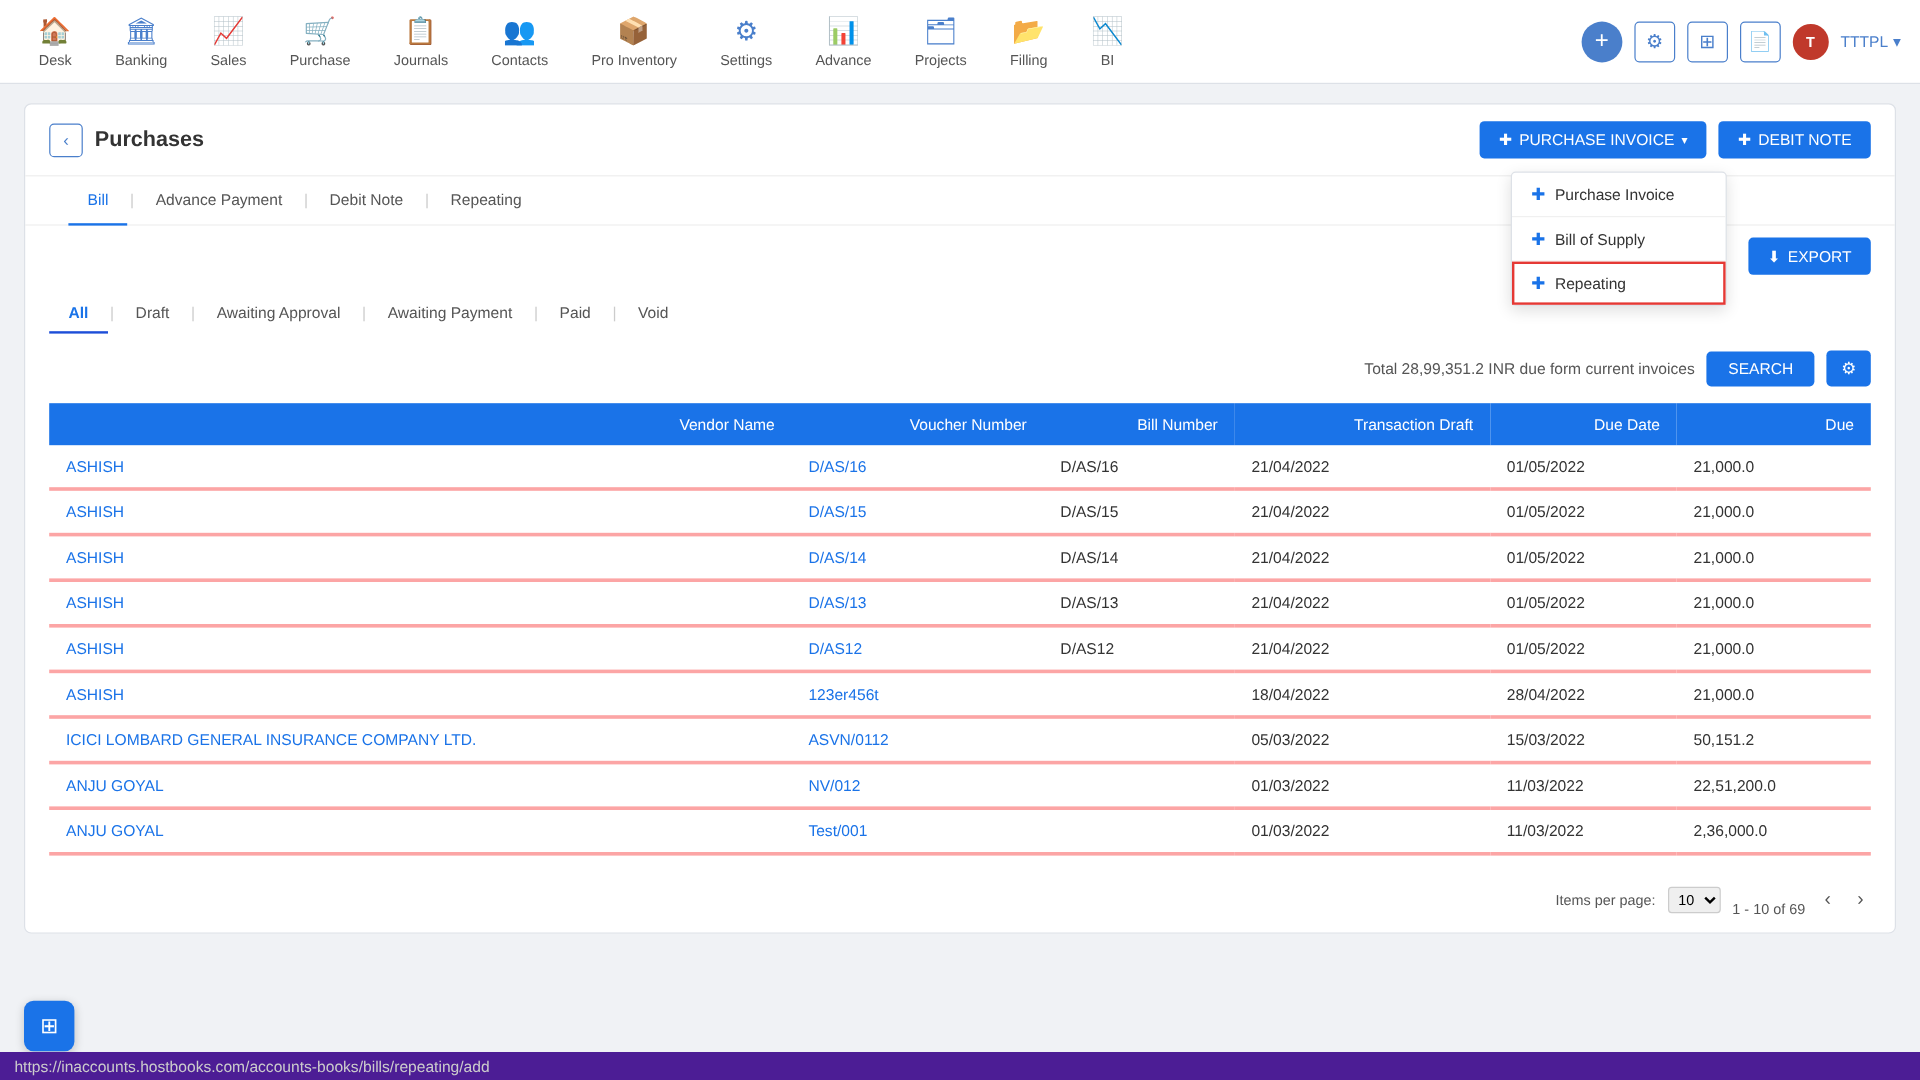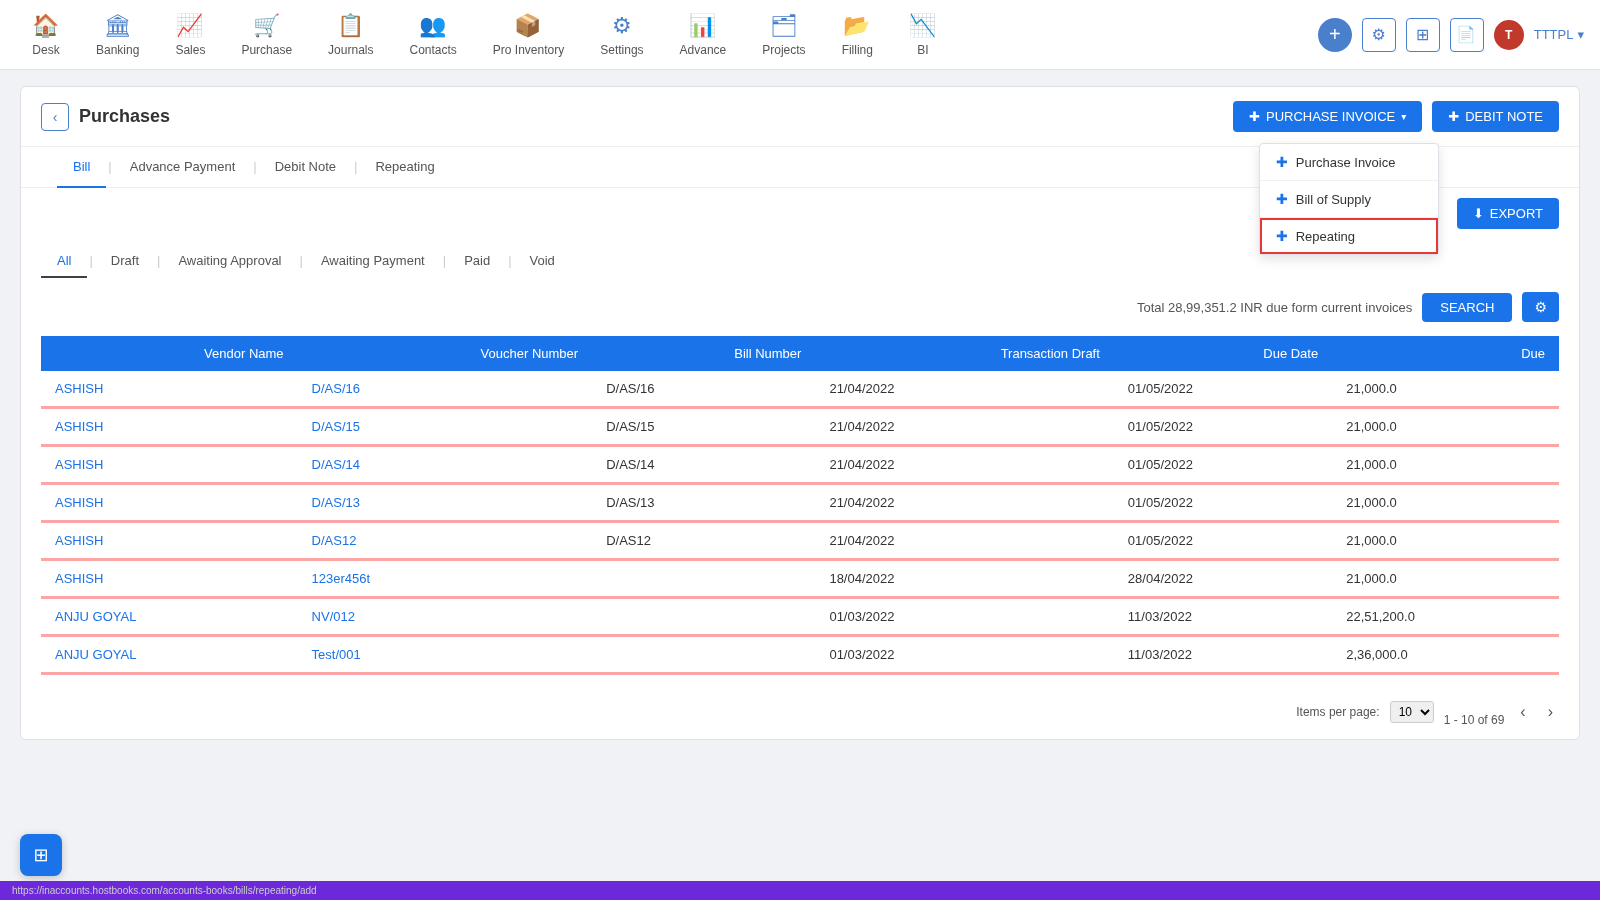--- a/index.html
+++ b/index.html
@@ -137,22 +137,22 @@
     }
     .filter-tab {
       padding: 8px 16px;
       cursor: pointer;
       font-size: 13px;
       color: #555;
       border-bottom: 2px solid transparent;
     }
     .filter-tab.active {
       color: #1a73e8;
-      border-bottom: 2px solid #404040;
-      font-weight: 400;
+      border-bottom: 2px solid #1d4ed8;
+      font-weight: 700;
     }
     .filter-divider {
       color: #ccc; padding: 8px 2px;
     }
 
     
     .summary-row {
       display: flex;
       align-items: center;
       justify-content: flex-end;
@@ -239,22 +239,22 @@
     .dropdown-item.highlighted {
       background: #fff;
       outline: 2px solid #e53935;
       outline-offset: -2px;
     }
     .dropdown-icon { color: #1a73e8; font-size: 14px; }
 
     
     .status-bar {
       position: fixed; bottom: 0; left: 0; right: 0;
-      background: #6d28d9; color: #ccc;
-      font-size: 10px; padding: 4px 12px;
+      background: #4c1d95; color: #ccc;
+      font-size: 13px; padding: 4px 12px;
       display: flex; align-items: center;
     }
 
     
     .bottom-dock {
       position: fixed; bottom: 24px; left: 20px;
       background: #1a73e8; border-radius: 8px;
       width: 42px; height: 42px;
       display: flex; align-items: center; justify-content: center;
       cursor: pointer; box-shadow: 0 2px 8px rgba(0,0,0,0.2);
@@ -459,20 +459,28 @@
     </tr>
             <tr>
       <td>ASHISH</td>
       <td>123er456t</td>
       <td class="plain"></td>
       <td class="plain">18/04/2022</td>
       <td class="plain">28/04/2022</td>
       <td class="plain">21,000.0</td>
     </tr>
             <tr>
+      <td>ICICI LOMBARD GENERAL INSURANCE COMPANY LTD.</td>
+      <td>ASVN/0112</td>
+      <td class="plain"></td>
+      <td class="plain">05/03/2022</td>
+      <td class="plain">15/03/2022</td>
+      <td class="plain">50,151.2</td>
+    </tr>
+            <tr>
       <td>ANJU GOYAL</td>
       <td>NV/012</td>
       <td class="plain"></td>
       <td class="plain">01/03/2022</td>
       <td class="plain">11/03/2022</td>
       <td class="plain">22,51,200.0</td>
     </tr>
             <tr>
       <td>ANJU GOYAL</td>
       <td>Test/001</td>

